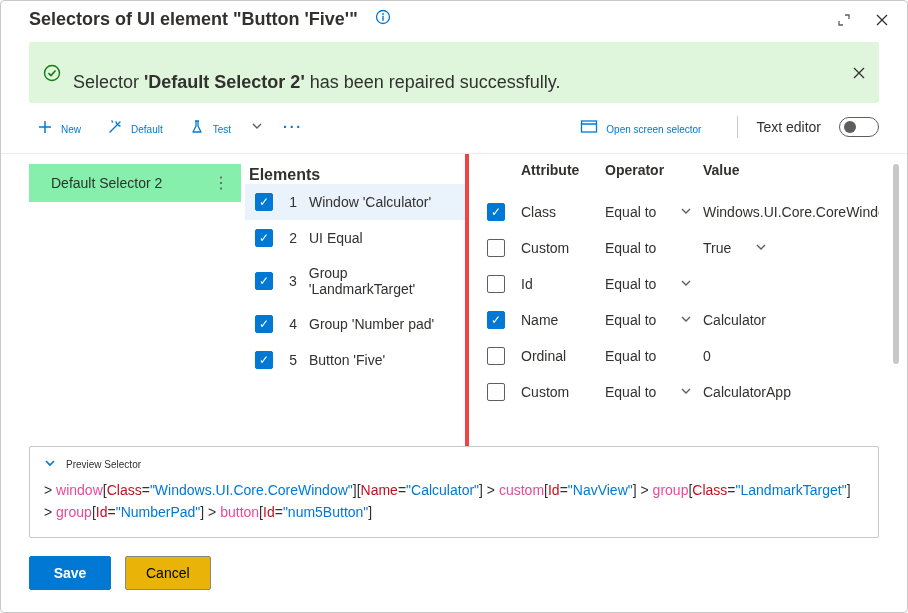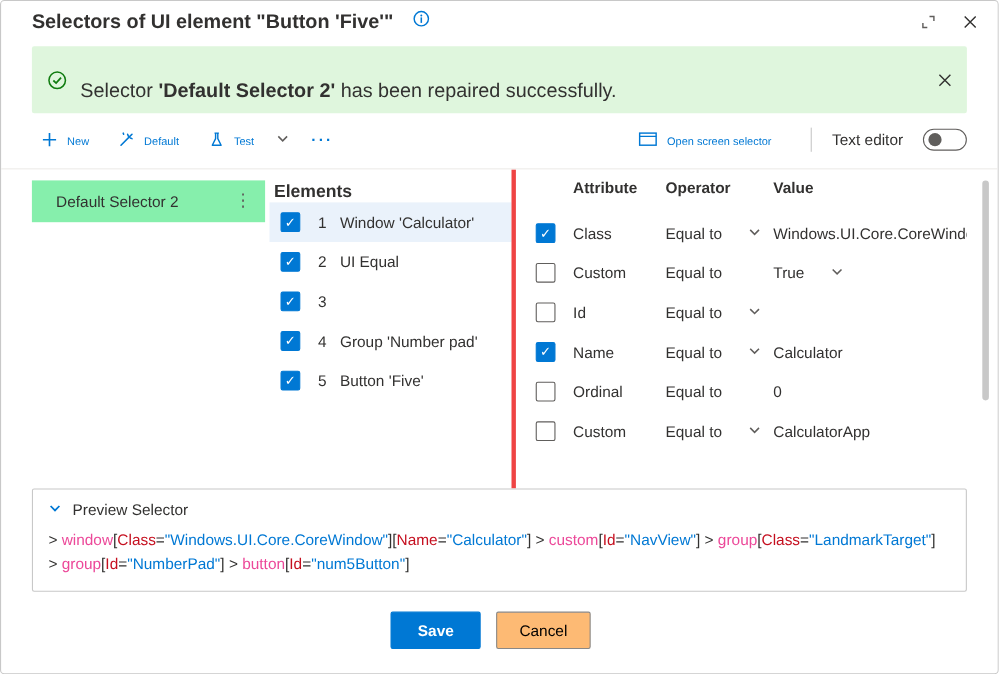--- a/index.html
+++ b/index.html
@@ -173,43 +173,43 @@
     max-height: 250px;
     overflow:hidden;
   }
   .preview {
     margin: 0 28px;
     border:1px solid #c8c8c8;
     border-radius:2px;
     padding:10px 14px 14px 14px;
   }
   .preview-head {
-    display:flex; align-items:flex-end; gap:10px;
+    display:flex; align-items:center; gap:10px;
     color:#323130;
     padding-bottom:8px;
-    font-size:14px;
+    font-size:10px;
   }
   .preview-head .chev { color:#0078d4; }
   .sel-str { font-size:14px; line-height:22px; word-break: break-word;}
   .sel-punct { color:#323130; }
   .sel-el { color:#ec4899; }
   .sel-attr { color:#c50f1f; }
   .sel-eq { color:#323130; }
   .sel-val { color:#0078d4; }
   .footer {
     display:flex;
-    justify-content:center;
+    justify-content:flex-start;
     gap:14px;
-    padding:18px 28px 22px 12px;
+    padding:18px 28px 22px 28px;
   }
   .btn {
     min-width:82px;
     padding:8px 20px;
     border:1px solid #8a8886;
-    background:#fdba74;
+    background:#eab308;
     border-radius:2px;
     font-size:14px;
     cursor:pointer;
   }
   .btn.primary {
     background:#0078d4;
     border-color:#0078d4;
     color:#fff;
     font-weight:600;
   }
@@ -327,20 +327,21 @@
             <span>Window 'Calculator'</span>
           </div>
           <div class="elem-row">
             <span class="chk on"></span>
             <span class="elem-num">2</span>
             <span>UI Equal</span>
           </div>
           <div class="elem-row">
             <span class="chk on"></span>
             <span class="elem-num">3</span>
+            <span>Group 'LandmarkTarget'</span>
           </div>
           <div class="elem-row">
             <span class="chk on"></span>
             <span class="elem-num">4</span>
             <span>Group 'Number pad'</span>
           </div>
           <div class="elem-row">
             <span class="chk on"></span>
             <span class="elem-num">5</span>
             <span>Button 'Five'</span>

